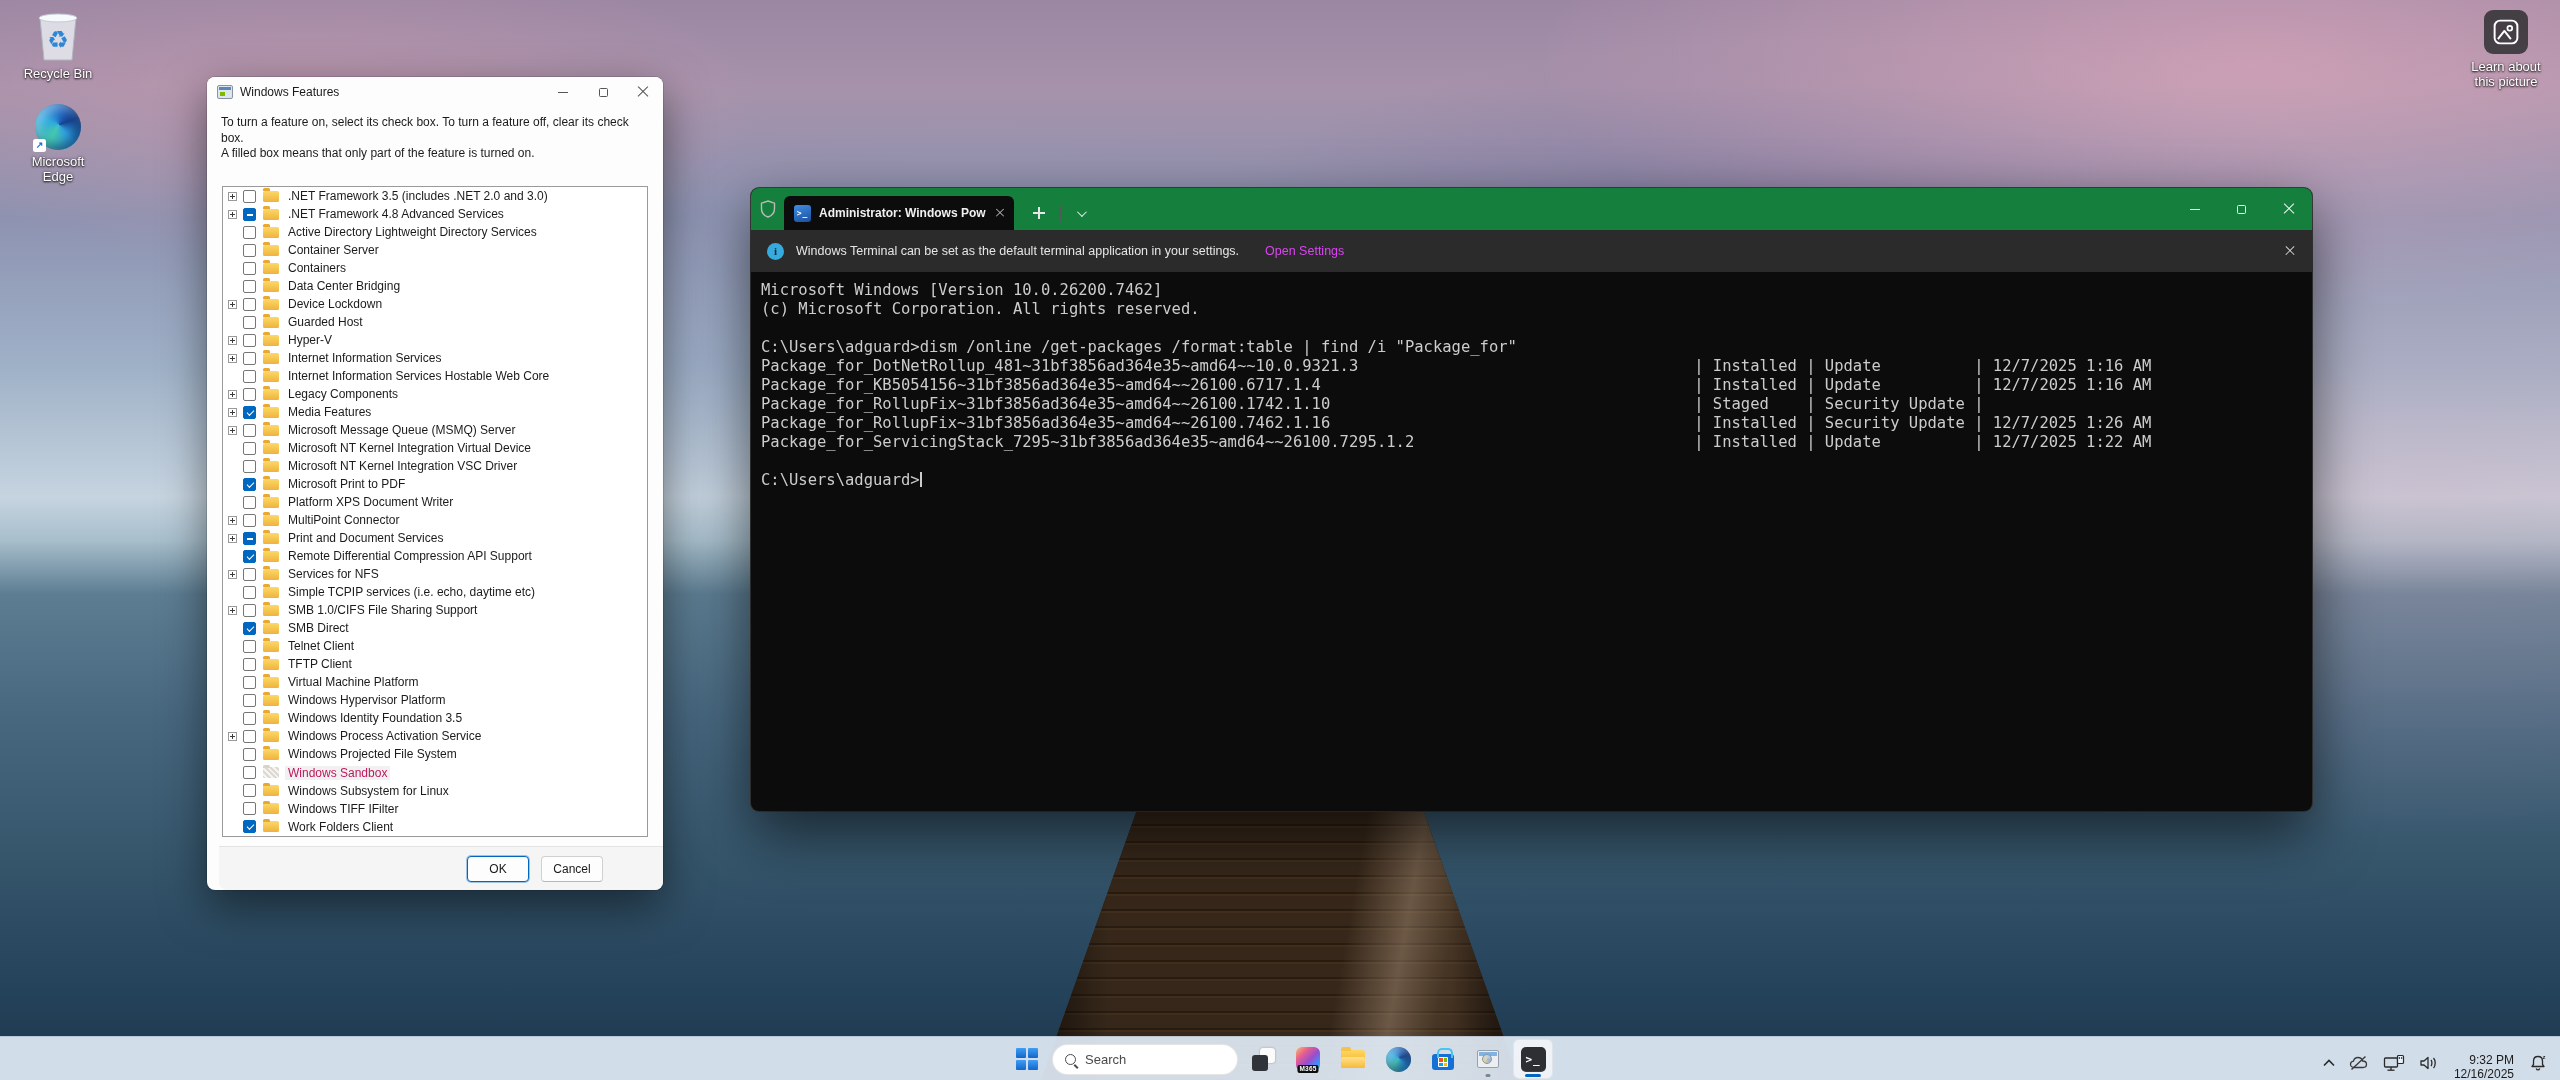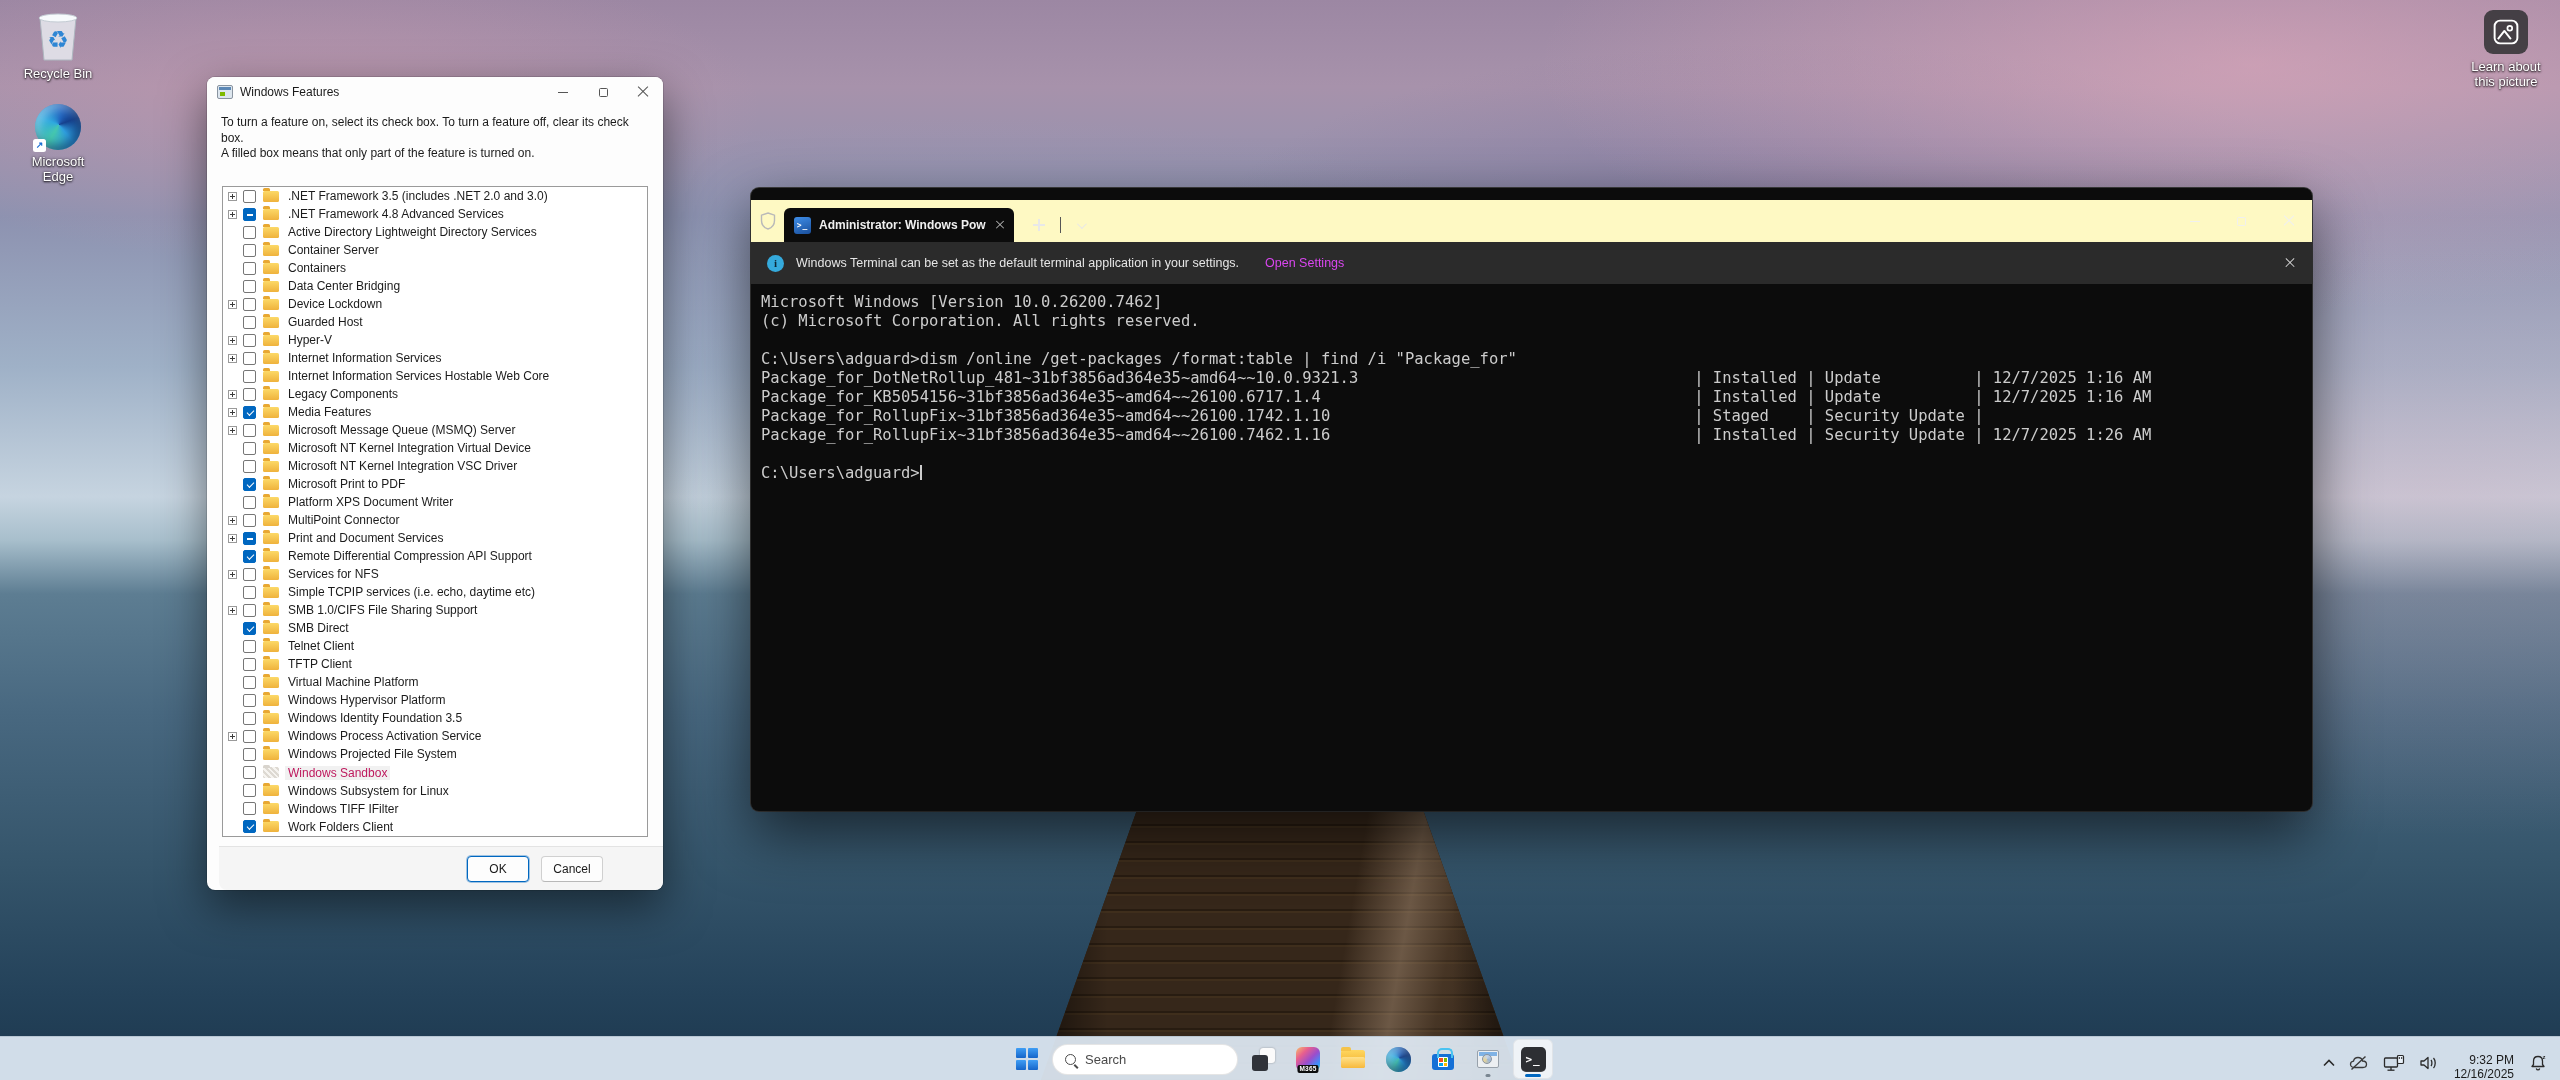--- a/index.html
+++ b/index.html
@@ -81,21 +81,21 @@
 
   .dlg-footer { position:absolute; left:12px; right:0; bottom:0; height:44px; background:#f5f5f5; border-top:1px solid #e3e3e3;
     display:flex; align-items:center; justify-content:flex-end; gap:12px; padding-right:60px; border-radius:0 0 8px 8px; }
   .btn { width:62px; height:26px; font-size:12px; color:#1a1a1a; background:#fdfdfd; border:1px solid #d0d0d0; border-bottom-color:#b8b8b8;
     border-radius:4px; display:flex; align-items:center; justify-content:center; }
   .btn-default { border:1px solid #0067c0; box-shadow:0 0 0 1px rgba(0,103,192,.35); }
 
   
   #terminal { position:absolute; left:751px; top:188px; width:1561px; height:623px; border-radius:8px; overflow:hidden;
     box-shadow:0 22px 60px rgba(0,0,0,.6), 0 0 0 1px #3f3f3f; background:#0c0c0c; }
-  .term-tabbar { height:42px; background:#fef9c3; display:flex; align-items:flex-end; position:relative;margin-top:12px; }
+  .term-tabbar { height:42px; background:#15803d; display:flex; align-items:flex-end; position:relative; }
   .admin-shield { width:33px; height:42px; display:flex; align-items:center; justify-content:center; }
   .term-tab { width:230px; height:34px; background:#0c0c0c; border-radius:6px 6px 0 0; display:flex; align-items:center; padding:0 8px 0 10px; gap:8px; }
   .ps-icon { width:17px; height:17px; border-radius:3px; background:linear-gradient(160deg,#3f8ee8,#1a4f9c); position:relative; flex:none; }
   .ps-icon::after { content:'>_'; position:absolute; inset:0; color:#fff; font:bold 8px "DejaVu Sans Mono",monospace; display:flex; align-items:center; justify-content:center; letter-spacing:1px; }
   .term-tab-title { flex:1; color:#f0f0f0; font-size:12px; font-weight:600; white-space:nowrap; overflow:hidden; }
   .tab-close { color:#cfcfcf; transform:scale(.75); }
   .newtab-btn { width:34px; height:34px; display:flex; align-items:center; justify-content:center; position:relative; margin-left:8px; }
   .plus-glyph { position:relative; width:12px; height:12px; }
   .plus-glyph::before { content:''; position:absolute; left:0; top:5.4px; width:12px; height:1.2px; background:#e8e8e8; }
   .plus-glyph::after  { content:''; position:absolute; left:5.4px; top:0; width:1.2px; height:12px; background:#e8e8e8; }
@@ -526,20 +526,21 @@
     <div class="term-content">
       <div>
           <div class="term-line">Microsoft Windows [Version 10.0.26200.7462]</div>
           <div class="term-line">(c) Microsoft Corporation. All rights reserved.</div>
           <div class="term-line"></div>
           <div class="term-line">C:\Users\adguard&gt;dism /online /get-packages /format:table | find /i "Package_for"</div>
           <div class="term-line">Package_for_DotNetRollup_481~31bf3856ad364e35~amd64~~10.0.9321.3                                    | Installed | Update          | 12/7/2025 1:16 AM</div>
           <div class="term-line">Package_for_KB5054156~31bf3856ad364e35~amd64~~26100.6717.1.4                                        | Installed | Update          | 12/7/2025 1:16 AM</div>
           <div class="term-line">Package_for_RollupFix~31bf3856ad364e35~amd64~~26100.1742.1.10                                       | Staged    | Security Update | </div>
           <div class="term-line">Package_for_RollupFix~31bf3856ad364e35~amd64~~26100.7462.1.16                                       | Installed | Security Update | 12/7/2025 1:26 AM</div>
+          <div class="term-line">Package_for_ServicingStack_7295~31bf3856ad364e35~amd64~~26100.7295.1.2                              | Installed | Update          | 12/7/2025 1:22 AM</div>
           <div class="term-line"></div>
         </div>
       <div class="term-line"><span>C:\Users\adguard&gt;</span><span class="cursor"></span></div>
     </div>
   </div>
 
   <div id="taskbar">
     <div class="tb-center">
       <div class="tb-slot">
         <div class="win-logo">

